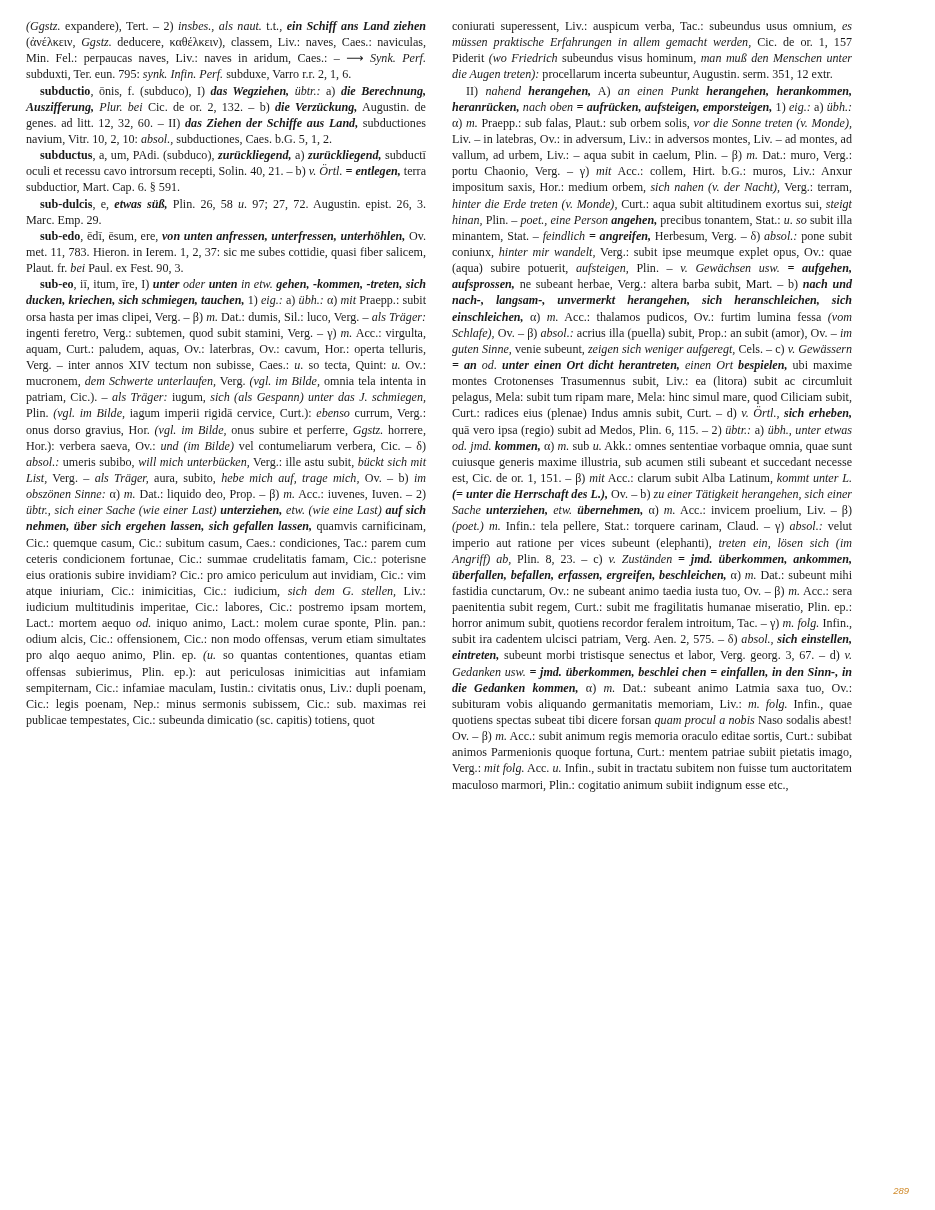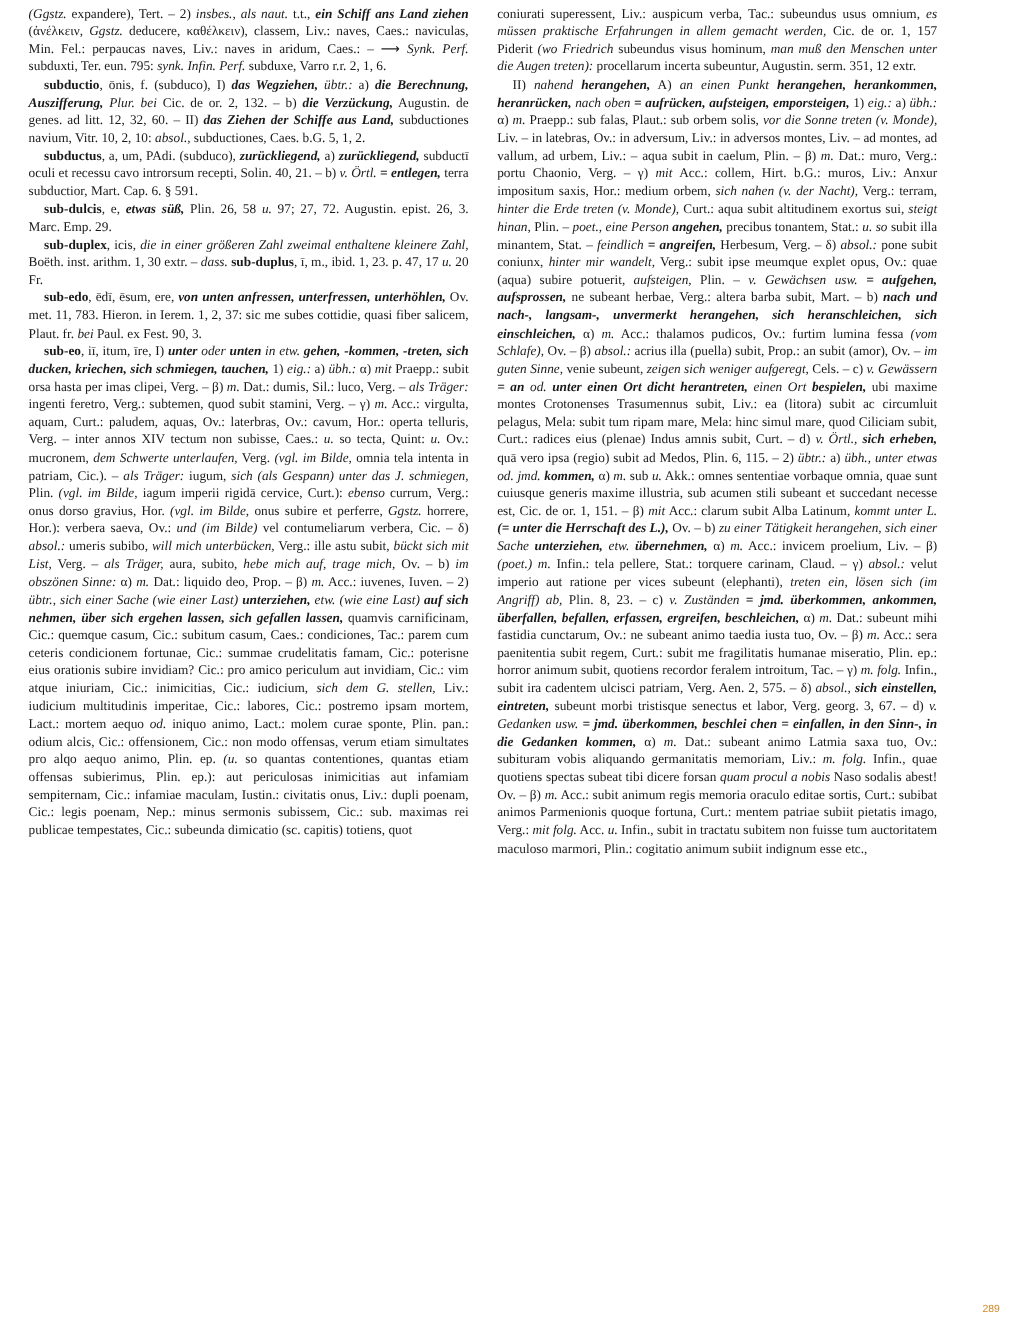--- a/index.html
+++ b/index.html
@@ -11,21 +11,21 @@
     width: 935px;
     height: 1210px;
     font-family: "Liberation Serif", serif;
     color: #1a1a1a;
   }
   .page {
     position: relative;
     width: 935px;
     height: 1210px;
     box-sizing: border-box;
-    padding: 4px 26px 0 26px;
+    padding: 18px 26px 0 26px;
     overflow: hidden;
   }
   .columns {
     display: flex;
     gap: 26px;
     height: 1140px;
   }
   .col {
     width: 400px;
     font-size: 12.1px;
@@ -57,23 +57,22 @@
 </head>
 <body>
 
 <div class="page">
   <div class="columns">
     <div class="col" id="left-col">
         <p class="entry noind"><i>(Ggstz.</i> expandere), Tert. – 2) <i>insbes., als naut.</i> t.t., <span class="bi">ein Schiff ans Land ziehen</span> (ἀνέλκειν, <i>Ggstz.</i> deducere, καθέλκειν), classem, Liv.: naves, Caes.: naviculas, Min. Fel.: perpaucas naves, Liv.: naves in aridum, Caes.: – ⟶ <i>Synk. Perf.</i> subduxti, Ter. eun. 795: <i>synk. Infin. Perf.</i> subduxe, Varro r.r. 2, 1, 6.</p>
         <p class="entry"><b>subductio</b>, ōnis, f. (subduco), I) <span class="bi">das Wegziehen,</span> <i>übtr.:</i> a) <span class="bi">die Berechnung, Auszifferung,</span> <i>Plur. bei</i> Cic. de or. 2, 132. – b) <span class="bi">die Verzückung,</span> Augustin. de genes. ad litt. 12, 32, 60. – II) <span class="bi">das Ziehen der Schiffe aus Land,</span> subductiones navium, Vitr. 10, 2, 10: <i>absol.,</i> subductiones, Caes. b.G. 5, 1, 2.</p>
         <p class="entry"><b>subductus</b>, a, um, PAdi. (subduco), <span class="bi">zurückliegend,</span> a) <span class="bi">zurückliegend,</span> subductī oculi et recessu cavo introrsum recepti, Solin. 40, 21. – b) <i>v. Örtl.</i> <span class="bi">= entlegen,</span> terra subductior, Mart. Cap. 6. § 591.</p>
         <p class="entry"><b>sub-dulcis</b>, e, <span class="bi">etwas süß,</span> Plin. 26, 58 <i>u.</i> 97; 27, 72. Augustin. epist. 26, 3. Marc. Emp. 29.</p>
-        <p class="entry"><b>sub-duplex</b>, icis, <i>die in einer größeren Zahl zweimal enthaltene kleinere Zahl,</i> Boëth. inst. arithm. 1, 30 extr. – <i>dass.</i> <b>sub-duplus</b>, ī, m., ibid. 1, 23. p. 47, 17 <i>u.</i> 20 Fr.</p>
         <p class="entry"><b>sub-edo</b>, ēdī, ēsum, ere, <span class="bi">von unten anfressen, unterfressen, unterhöhlen,</span> Ov. met. 11, 783. Hieron. in Ierem. 1, 2, 37: sic me subes cottidie, quasi fiber salicem, Plaut. fr. <i>bei</i> Paul. ex Fest. 90, 3.</p>
         <p class="entry"><b>sub-eo</b>, iī, itum, īre, I) <span class="bi">unter</span> <i>oder</i> <span class="bi">unten</span> <i>in etw.</i> <span class="bi">gehen, -kommen, -treten, sich ducken, kriechen, sich schmiegen, tauchen,</span> 1) <i>eig.:</i> a) <i>übh.:</i> α) <i>mit</i> Praepp.: subit orsa hasta per imas clipei, Verg. – β) <i>m.</i> Dat.: dumis, Sil.: luco, Verg. – <i>als Träger:</i> ingenti feretro, Verg.: subtemen, quod subit stamini, Verg. – γ) <i>m.</i> Acc.: virgulta, aquam, Curt.: paludem, aquas, Ov.: laterbras, Ov.: cavum, Hor.: operta telluris, Verg. – inter annos XIV tectum non subisse, Caes.: <i>u.</i> so tecta, Quint: <i>u.</i> Ov.: mucronem, <i>dem Schwerte unterlaufen,</i> Verg. <i>(vgl. im Bilde,</i> omnia tela intenta in patriam, Cic.). – <i>als Träger:</i> iugum, <i>sich (als Gespann) unter das J. schmiegen,</i> Plin. <i>(vgl. im Bilde,</i> iagum imperii rigidā cervice, Curt.): <i>ebenso</i> currum, Verg.: onus dorso gravius, Hor. <i>(vgl. im Bilde,</i> onus subire et perferre, <i>Ggstz.</i> horrere, Hor.): verbera saeva, Ov.: <i>und (im Bilde)</i> vel contumeliarum verbera, Cic. – δ) <i>absol.:</i> umeris subibo, <i>will mich unterbücken,</i> Verg.: ille astu subit, <i>bückt sich mit List,</i> Verg. – <i>als Träger,</i> aura, subito, <i>hebe mich auf, trage mich,</i> Ov. – b) <i>im obszönen Sinne:</i> α) <i>m.</i> Dat.: liquido deo, Prop. – β) <i>m.</i> Acc.: iuvenes, Iuven. – 2) <i>übtr., sich einer Sache (wie einer Last)</i> <span class="bi">unterziehen,</span> <i>etw. (wie eine Last)</i> <span class="bi">auf sich nehmen, über sich ergehen lassen, sich gefallen lassen,</span> quamvis carnificinam, Cic.: quemque casum, Cic.: subitum casum, Caes.: condiciones, Tac.: parem cum ceteris condicionem fortunae, Cic.: summae crudelitatis famam, Cic.: poterisne eius orationis subire invidiam? Cic.: pro amico periculum aut invidiam, Cic.: vim atque iniuriam, Cic.: inimicitias, Cic.: iudicium, <i>sich dem G. stellen,</i> Liv.: iudicium multitudinis imperitae, Cic.: labores, Cic.: postremo ipsam mortem, Lact.: mortem aequo <i>od.</i> iniquo animo, Lact.: molem curae sponte, Plin. pan.: odium alcis, Cic.: offensionem, Cic.: non modo offensas, verum etiam simultates pro alqo aequo animo, Plin. ep. <i>(u.</i> so quantas contentiones, quantas etiam offensas subierimus, Plin. ep.): aut periculosas inimicitias aut infamiam sempiternam, Cic.: infamiae maculam, Iustin.: civitatis onus, Liv.: dupli poenam, Cic.: legis poenam, Nep.: minus sermonis subissem, Cic.: sub. maximas rei publicae tempestates, Cic.: subeunda dimicatio (sc. capitis) totiens, quot</p>
       </div>
     <div class="col" id="right-col">
         <p class="entry noind">coniurati superessent, Liv.: auspicum verba, Tac.: subeundus usus omnium, <i>es müssen praktische Erfahrungen in allem gemacht werden,</i> Cic. de or. 1, 157 Piderit <i>(wo Friedrich</i> subeundus visus hominum, <i>man muß den Menschen unter die Augen treten):</i> procellarum incerta subeuntur, Augustin. serm. 351, 12 extr.</p>
         <p class="entry">II) <i>nahend</i> <span class="bi">herangehen,</span> A) <i>an einen Punkt</i> <span class="bi">herangehen, herankommen, heranrücken,</span> <i>nach oben</i> <span class="bi">= aufrücken, aufsteigen, emporsteigen,</span> 1) <i>eig.:</i> a) <i>übh.:</i> α) <i>m.</i> Praepp.: sub falas, Plaut.: sub orbem solis, <i>vor die Sonne treten (v. Monde),</i> Liv. – in latebras, Ov.: in adversum, Liv.: in adversos montes, Liv. – ad montes, ad vallum, ad urbem, Liv.: – aqua subit in caelum, Plin. – β) <i>m.</i> Dat.: muro, Verg.: portu Chaonio, Verg. – γ) <i>mit</i> Acc.: collem, Hirt. b.G.: muros, Liv.: Anxur impositum saxis, Hor.: medium orbem, <i>sich nahen (v. der Nacht),</i> Verg.: terram, <i>hinter die Erde treten (v. Monde),</i> Curt.: aqua subit altitudinem exortus sui, <i>steigt hinan,</i> Plin. – <i>poet., eine Person</i> <span class="bi">angehen,</span> precibus tonantem, Stat.: <i>u. so</i> subit illa minantem, Stat. – <i>feindlich</i> <span class="bi">= angreifen,</span> Herbesum, Verg. – δ) <i>absol.:</i> pone subit coniunx, <i>hinter mir wandelt,</i> Verg.: subit ipse meumque explet opus, Ov.: quae (aqua) subire potuerit, <i>aufsteigen,</i> Plin. – <i>v. Gewächsen usw.</i> <span class="bi">= aufgehen, aufsprossen,</span> ne subeant herbae, Verg.: altera barba subit, Mart. – b) <span class="bi">nach und nach-, langsam-, unvermerkt herangehen, sich heranschleichen, sich einschleichen,</span> α) <i>m.</i> Acc.: thalamos pudicos, Ov.: furtim lumina fessa <i>(vom Schlafe),</i> Ov. – β) <i>absol.:</i> acrius illa (puella) subit, Prop.: an subit (amor), Ov. – <i>im guten Sinne,</i> venie subeunt, <i>zeigen sich weniger aufgeregt,</i> Cels. – c) <i>v. Gewässern</i> <span class="bi">= an</span> <i>od.</i> <span class="bi">unter einen Ort</span> <span class="bi">dicht herantreten,</span> <i>einen Ort</i> <span class="bi">bespielen,</span> ubi maxime montes Crotonenses Trasumennus subit, Liv.: ea (litora) subit ac circumluit pelagus, Mela: subit tum ripam mare, Mela: hinc simul mare, quod Ciliciam subit, Curt.: radices eius (plenae) Indus amnis subit, Curt. – d) <i>v. Örtl.,</i> <span class="bi">sich erheben,</span> quā vero ipsa (regio) subit ad Medos, Plin. 6, 115. – 2) <i>übtr.:</i> a) <i>übh., unter etwas od. jmd.</i> <span class="bi">kommen,</span> α) <i>m.</i> sub <i>u.</i> Akk.: omnes sententiae vorbaque omnia, quae sunt cuiusque generis maxime illustria, sub acumen stili subeant et succedant necesse est, Cic. de or. 1, 151. – β) <i>mit</i> Acc.: clarum subit Alba Latinum, <i>kommt unter L.</i> <span class="bi">(= unter die Herrschaft des L.),</span> Ov. – b) <i>zu einer Tätigkeit herangehen, sich einer Sache</i> <span class="bi">unterziehen,</span> <i>etw.</i> <span class="bi">übernehmen,</span> α) <i>m.</i> Acc.: invicem proelium, Liv. – β) <i>(poet.) m.</i> Infin.: tela pellere, Stat.: torquere carinam, Claud. – γ) <i>absol.:</i> velut imperio aut ratione per vices subeunt (elephanti), <i>treten ein, lösen sich (im Angriff) ab,</i> Plin. 8, 23. – c) <i>v. Zuständen</i> <span class="bi">= jmd. überkommen, ankommen, überfallen, befallen, erfassen, ergreifen, beschleichen,</span> α) <i>m.</i> Dat.: subeunt mihi fastidia cunctarum, Ov.: ne subeant animo taedia iusta tuo, Ov. – β) <i>m.</i> Acc.: sera paenitentia subit regem, Curt.: subit me fragilitatis humanae miseratio, Plin. ep.: horror animum subit, quotiens recordor feralem introitum, Tac. – γ) <i>m. folg.</i> Infin., subit ira cadentem ulcisci patriam, Verg. Aen. 2, 575. – δ) <i>absol.,</i> <span class="bi">sich einstellen, eintreten,</span> subeunt morbi tristisque senectus et labor, Verg. georg. 3, 67. – d) <i>v. Gedanken usw.</i> <span class="bi">= jmd. überkommen, beschlei chen = einfallen, in den Sinn-, in die Gedanken kommen,</span> α) <i>m.</i> Dat.: subeant animo Latmia saxa tuo, Ov.: subituram vobis aliquando germanitatis memoriam, Liv.: <i>m. folg.</i> Infin., quae quotiens spectas subeat tibi dicere forsan <i>quam procul a nobis</i> Naso sodalis abest! Ov. – β) <i>m.</i> Acc.: subit animum regis memoria oraculo editae sortis, Curt.: subibat animos Parmenionis quoque fortuna, Curt.: mentem patriae subiit pietatis imago, Verg.: <i>mit folg.</i> Acc. <i>u.</i> Infin., subit in tractatu subitem non fuisse tum auctoritatem maculoso marmori, Plin.: cogitatio animum subiit indignum esse etc.,</p>
       </div>
   </div>
-  <div class="pagenum" style="color: rgb(208, 138, 42);">289</div>
+  <div class="pagenum" style="color: rgb(208, 138, 42); font-style: italic;">289</div>
 </div>
 
 </body></html>

